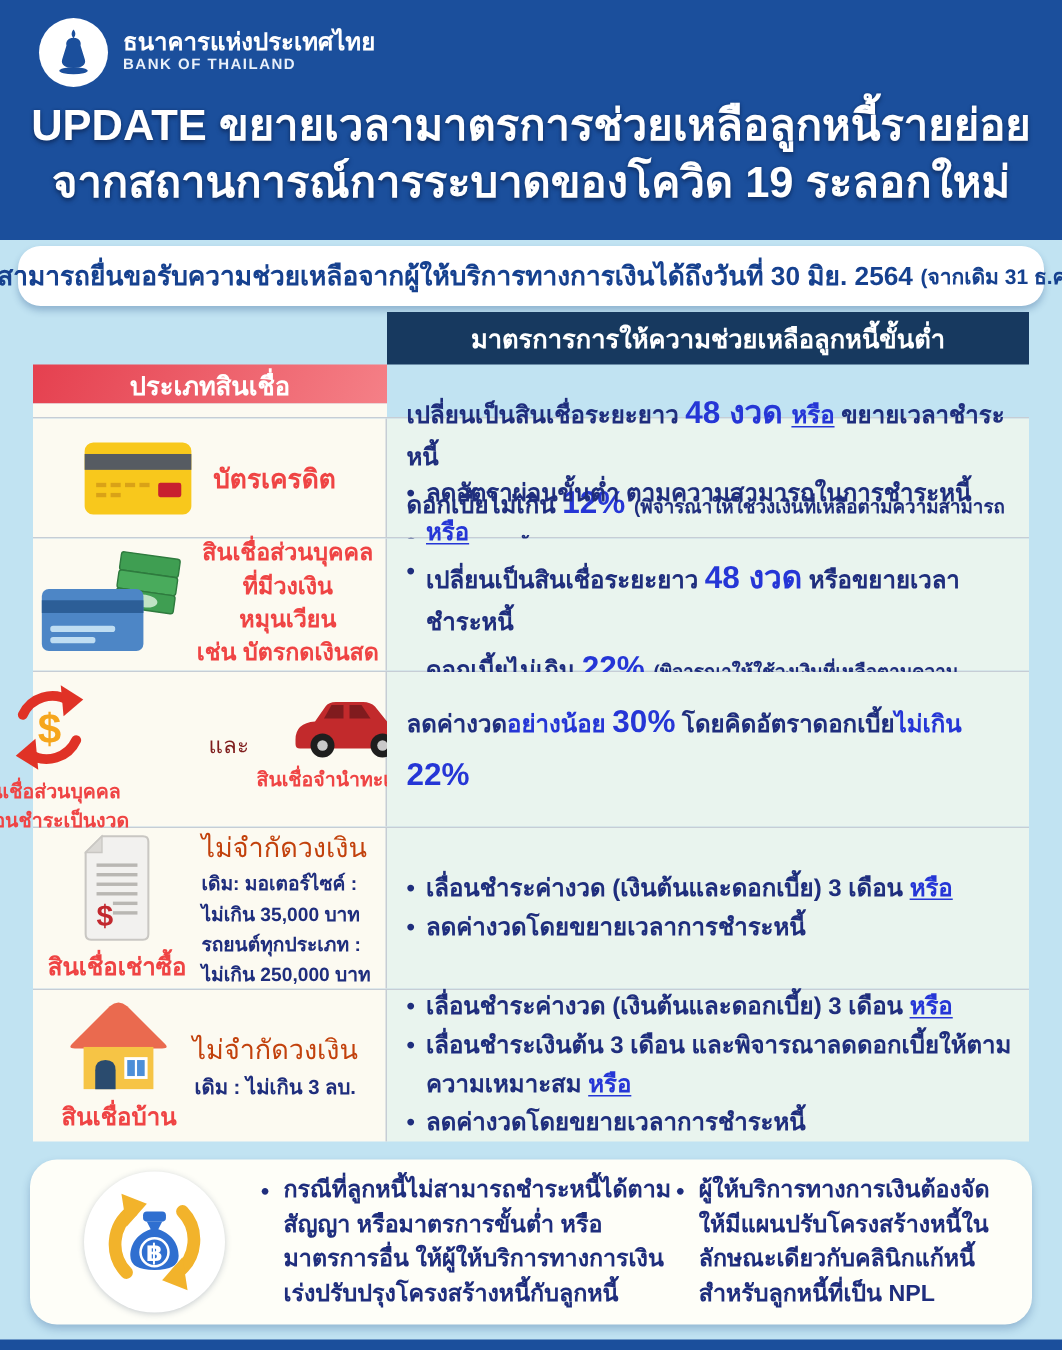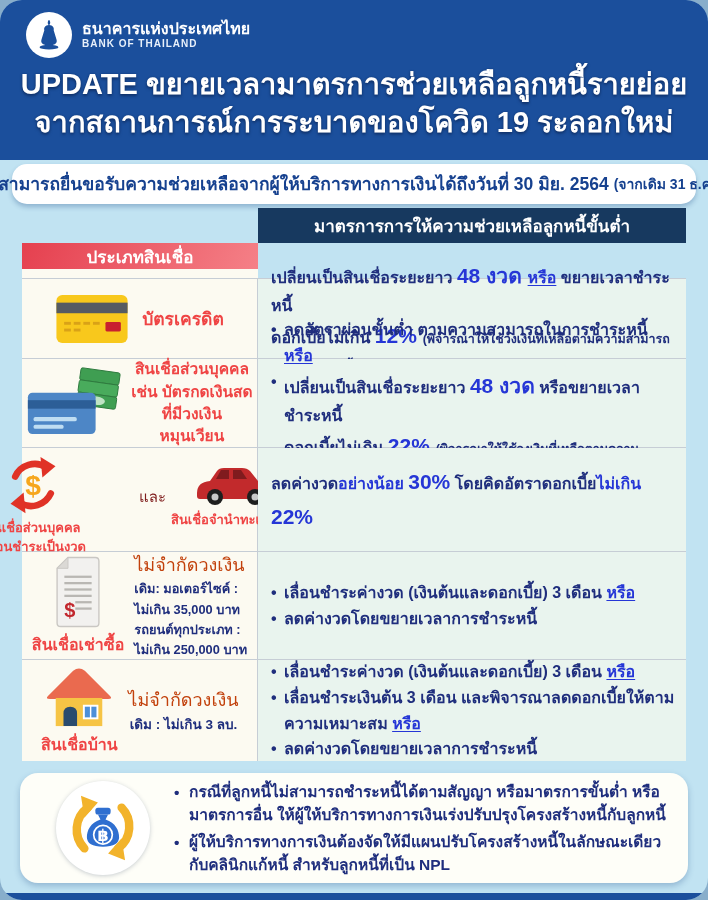--- a/index.html
+++ b/index.html
@@ -2,21 +2,20 @@
 <html><head>
 <meta charset="utf-8">
 <style>
   * { margin:0; padding:0; box-sizing:border-box; }
   html,body { background:#88aecb; }
   .page {
     width:708px; height:900px; margin:0 auto; position:relative; overflow:hidden;
     display:flex; flex-direction:column;
     font-family:"Liberation Sans","DejaVu Sans",sans-serif;
     background:#C1E3F2;
-    border-radius:22px;
   }
   
   .top { background:#1B4F9C; height:160px; flex:0 0 auto; padding-top:12px; }
   .brand-row { display:flex; align-items:center; gap:10px; padding-left:26px; }
   .logo-circle { width:46px; height:46px; border-radius:50%; background:#FFFFFF;
     display:flex; align-items:center; justify-content:center; flex:0 0 auto; }
   .brand-names { display:flex; flex-direction:column; line-height:1.15; }
   .brand-th { color:#FFFFFF; font-weight:700; font-size:16px; }
   .brand-en { color:#E8F0FA; font-weight:700; font-size:10px; letter-spacing:1px; }
   .title { text-align:center; color:#FFFFFF; font-weight:800; font-size:29px;
@@ -81,21 +80,21 @@
   .icon-col { display:flex; flex-direction:column; align-items:center; gap:3px; }
   .nowrap { white-space:nowrap; }
 
   
   .callout { margin:12px 20px 0; background:#FEFEF8; border-radius:18px; height:110px;
     box-shadow:0 3px 6px rgba(25,70,130,.28);
     display:flex; align-items:center; gap:24px; padding:0 22px 0 36px; }
   .callout-icon { width:94px; height:94px; border-radius:50%; background:#FFFFFF;
     box-shadow:0 1px 4px rgba(40,60,90,.25); flex:0 0 auto;
     display:flex; align-items:center; justify-content:center; }
-  .callout-text { display:flex; flex-direction:column; gap:3px; }
+  .callout-text { display:flex; flex-direction:row; gap:3px; }
   .callout-text .bullet { color:#1F2E7D; font-weight:800; font-size:15.5px; line-height:1.5; padding-left:15px; }
   .callout-text .bullet::before { top:1px; }
 
   .strip { height:7px; background:#1B4F9C; flex:0 0 auto; }
 </style>
 </head>
 <body>
 
 <div class="page">
 
@@ -173,22 +172,22 @@
                 <rect x="56" y="28" width="42" height="13" rx="2" fill="#3F9E52" stroke="#2E7A3E"></rect>
                 <ellipse cx="77" cy="34.5" rx="9" ry="4.5" fill="#BFE3C4"></ellipse>
               </g>
               <rect x="2" y="26" width="72" height="44" rx="5" fill="#4D86C6"></rect>
               <rect x="2" y="34" width="72" height="9" fill="#2C5E97"></rect>
               <rect x="8" y="52" width="46" height="4.5" rx="2" fill="#BFDDF2"></rect>
               <rect x="8" y="60" width="32" height="4.5" rx="2" fill="#BFDDF2"></rect>
             </svg>
             <div class="lbl lbl-med">
               <div>สินเชื่อส่วนบุคคล</div>
+              <div>ที่มีวงเงินหมุนเวียน</div>
               <div>เช่น บัตรกดเงินสด</div>
-              <div>ที่มีวงเงินหมุนเวียน</div>
             </div>
           </div>
         </div>
         <div class="cell-r">
           <div class="t bullet"><span>ลดอัตราผ่อนขั้นต่ำ ตามความสามารถในการชำระหนี้ </span><span class="seg-link">หรือ</span></div>
           <div class="t bullet"><span>เปลี่ยนเป็นสินเชื่อระยะยาว </span><span class="seg-big">48 งวด</span><span> หรือขยายเวลาชำระหนี้</span></div>
           <div class="t indent"><span>ดอกเบี้ยไม่เกิน </span><span class="seg-big">22% </span><span class="paren">(พิจารณาให้ใช้วงเงินที่เหลือตามความสามารถในการชำระหนี้)</span></div>
         </div>
       </div>
 

